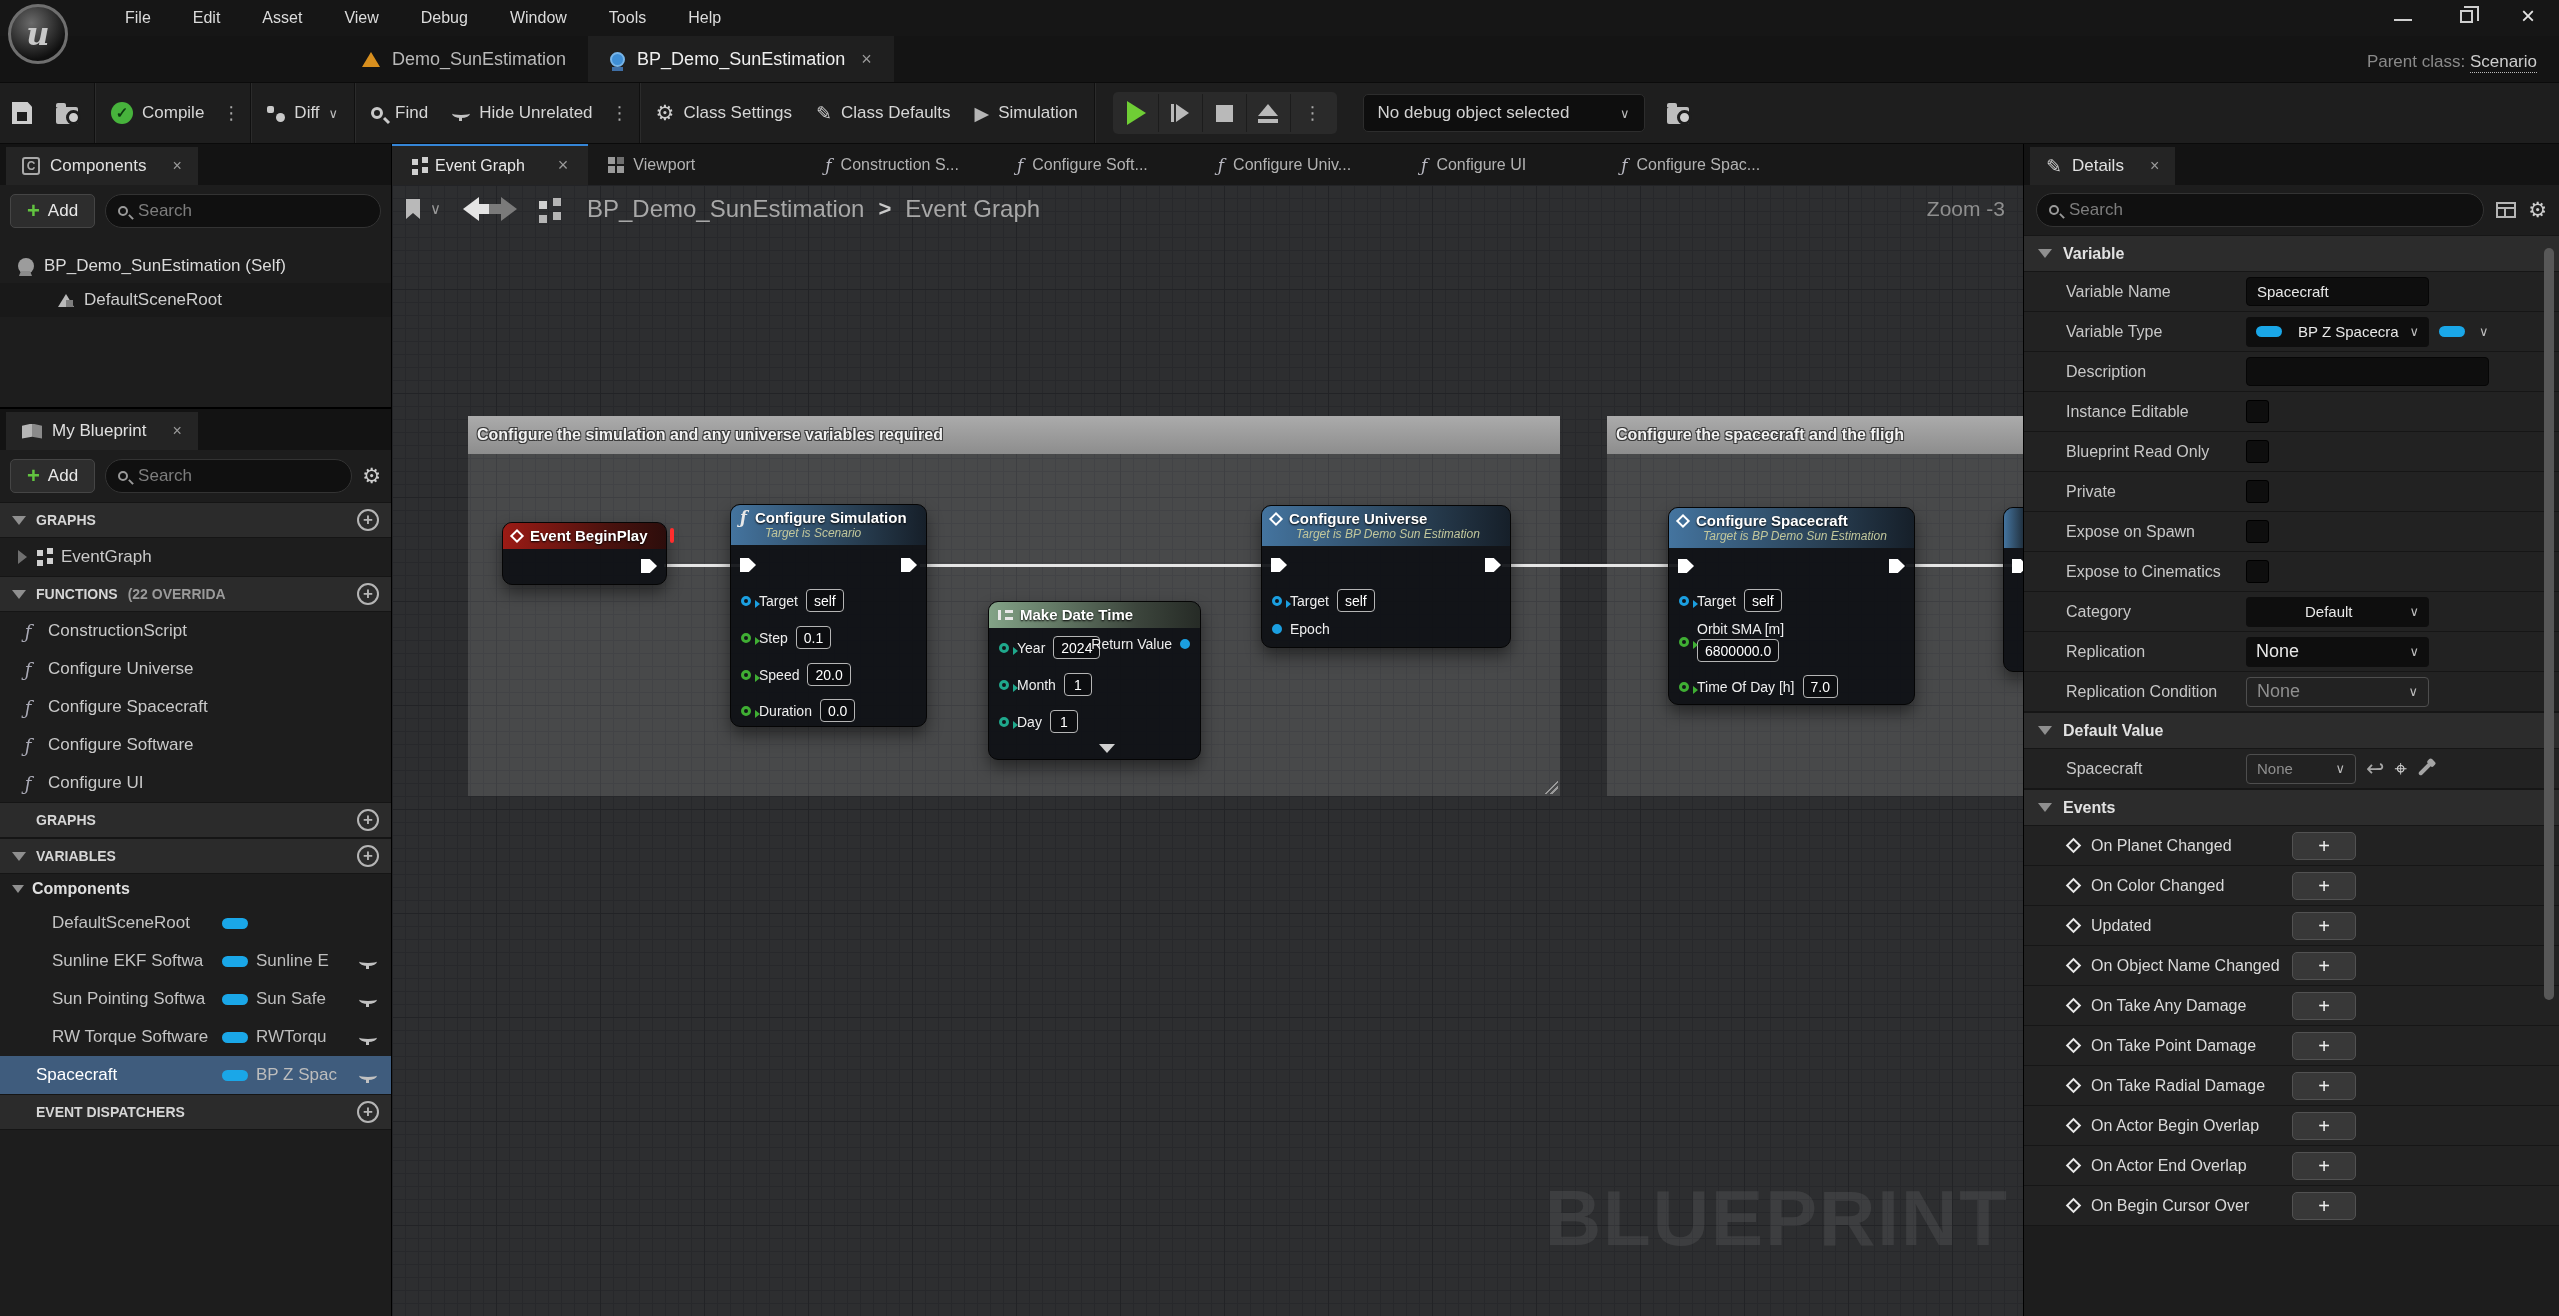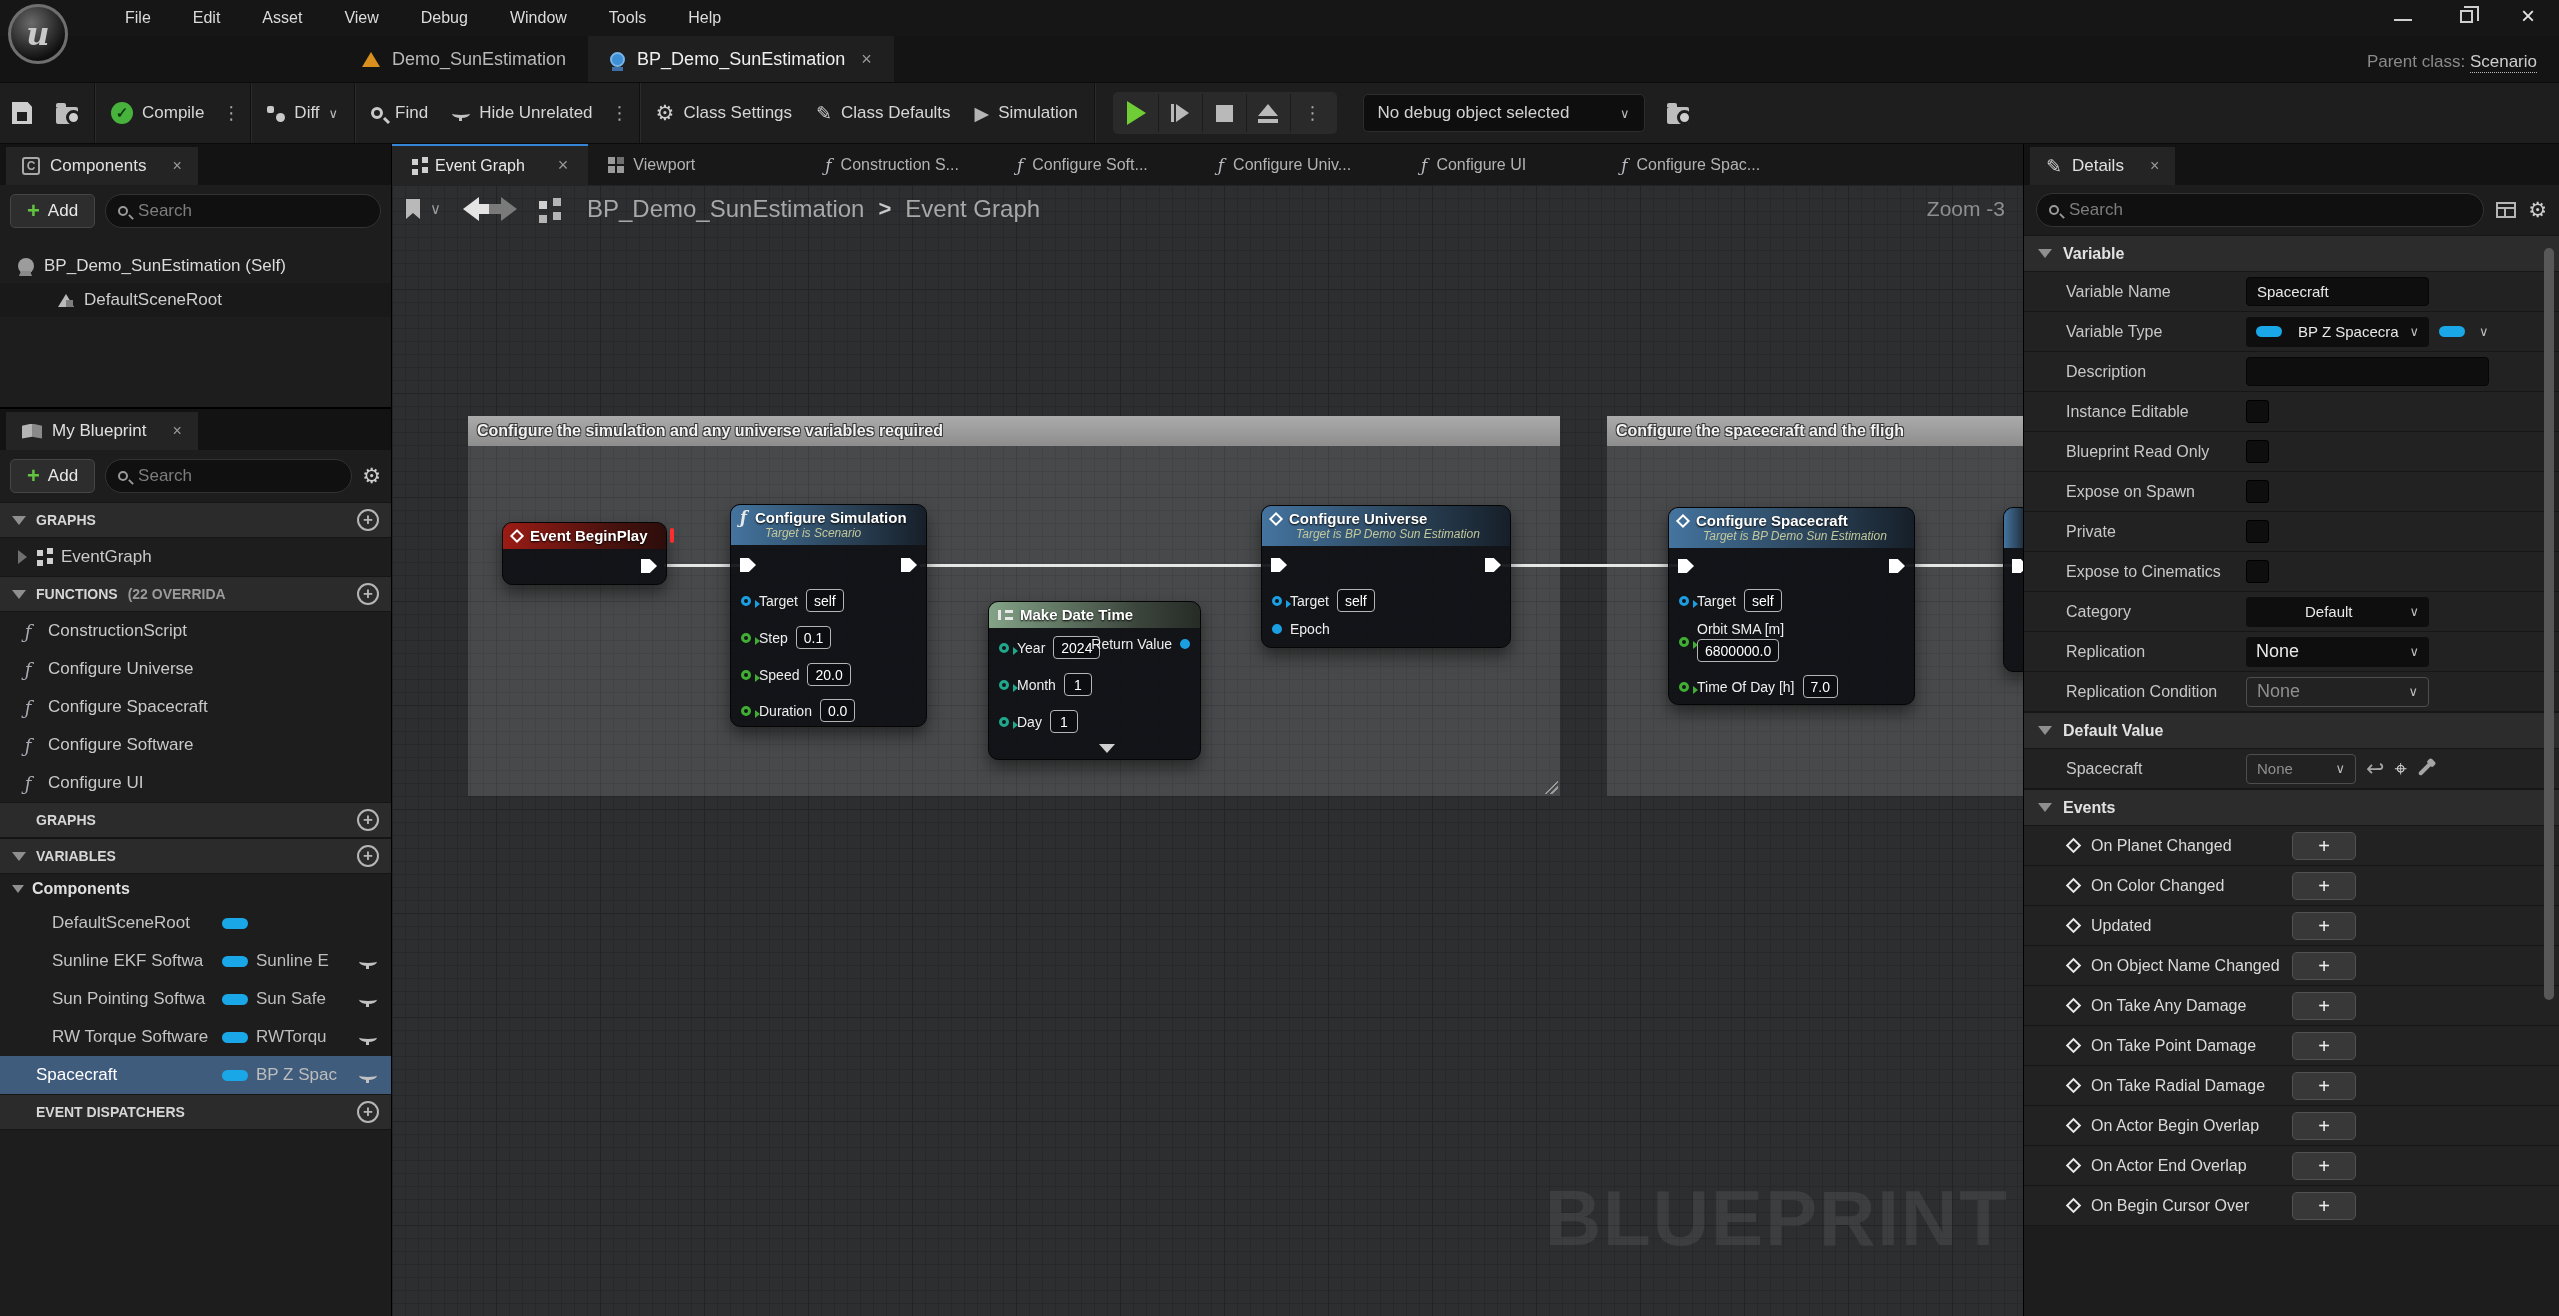--- a/index.html
+++ b/index.html
@@ -115,21 +115,21 @@
 .crumb .caret{font-size:15px;color:#9a9a9a;margin-left:-12px}
 .arrowL{width:0;height:0;border-top:12px solid transparent;border-bottom:12px solid transparent;border-right:16px solid #e4e4e4;position:relative}
 .arrowL::after{content:"";position:absolute;left:16px;top:-5px;width:12px;height:10px;background:#e4e4e4}
 .arrowR{width:0;height:0;border-top:12px solid transparent;border-bottom:12px solid transparent;border-left:16px solid #7a7a7a;position:relative}
 .arrowR::before{content:"";position:absolute;right:16px;top:-5px;width:12px;height:10px;background:#7a7a7a}
 .crumb-text{font-size:24px;color:#a8a8a8;display:flex;align-items:center;gap:14px}
 .crumb-text .sep{font-size:22px;color:#c9c9c9;font-weight:bold}
 .zoomlabel{position:absolute;top:12px;right:18px;font-size:21px;color:#8f8f8f;z-index:6}
 .watermark{position:absolute;right:14px;bottom:52px;font-size:78px;font-weight:bold;letter-spacing:2px;color:rgba(255,255,255,0.08);z-index:1}
 .comment{position:absolute;background:rgba(255,255,255,0.13);z-index:2}
-.comment-title{height:30px;background:linear-gradient(#ababab,#8d8d8d);display:flex;align-items:center;padding:0 9px;font-size:16px;font-weight:bold;color:#f2f2f2;white-space:nowrap;overflow:hidden;text-shadow:1px 1px 0 #3a3a3a,-1px 1px 0 #3a3a3a,1px -1px 0 #3a3a3a,-1px -1px 0 #3a3a3a}
+.comment-title{height:38px;background:linear-gradient(#ababab,#8d8d8d);display:flex;align-items:center;padding:0 9px;font-size:16px;font-weight:bold;color:#f2f2f2;white-space:nowrap;overflow:hidden;text-shadow:1px 1px 0 #3a3a3a,-1px 1px 0 #3a3a3a,1px -1px 0 #3a3a3a,-1px -1px 0 #3a3a3a}
 .resize-handle{position:absolute;right:2px;bottom:2px;width:14px;height:14px;background:linear-gradient(135deg,transparent 50%,#9a9a9a 50%,#9a9a9a 60%,transparent 60%,transparent 70%,#9a9a9a 70%,#9a9a9a 80%,transparent 80%)}
 .wire{position:absolute;height:3px;background:#e6e6e6;z-index:3}
 .wires-svg{position:absolute;inset:0;z-index:3;pointer-events:none}
 .node{position:absolute;background:rgba(14,16,20,0.93);border:1px solid #050505;border-radius:10px;box-shadow:0 8px 16px rgba(0,0,0,0.45);z-index:4}
 .node-header{border-radius:9px 9px 0 0;padding:4px 10px 5px 9px}
 .nh-line{display:flex;align-items:center;gap:8px}
 .node-title{font-weight:bold;font-size:15px;color:#fff;text-shadow:0 1px 2px #000;white-space:nowrap}
 .node-sub{font-style:italic;font-size:12px;color:#c2c79c;margin-left:25px;white-space:nowrap}
 .hdr-event{background:linear-gradient(90deg,#9c1b15,#4a120e 65%,#2c0d0b)}
 .hdr-func{background:linear-gradient(90deg,#44749f,#2a4257 60%,#161f29)}
@@ -692,27 +692,27 @@
               <span class="checkbox"></span>
             </span>
         </div>
         <div class="d-row">
           <span class="lbl">Blueprint Read Only</span>
           <span class="val">
               <span class="checkbox"></span>
             </span>
         </div>
         <div class="d-row">
+          <span class="lbl">Private</span>
+          <span class="val">
+              <span class="checkbox"></span>
+            </span>
+        </div>
+        <div class="d-row">
           <span class="lbl">Expose on Spawn</span>
-          <span class="val">
-              <span class="checkbox"></span>
-            </span>
-        </div>
-        <div class="d-row">
-          <span class="lbl">Private</span>
           <span class="val">
               <span class="checkbox"></span>
             </span>
         </div>
         <div class="d-row">
           <span class="lbl">Expose to Cinematics</span>
           <span class="val">
               <span class="checkbox"></span>
             </span>
         </div>

